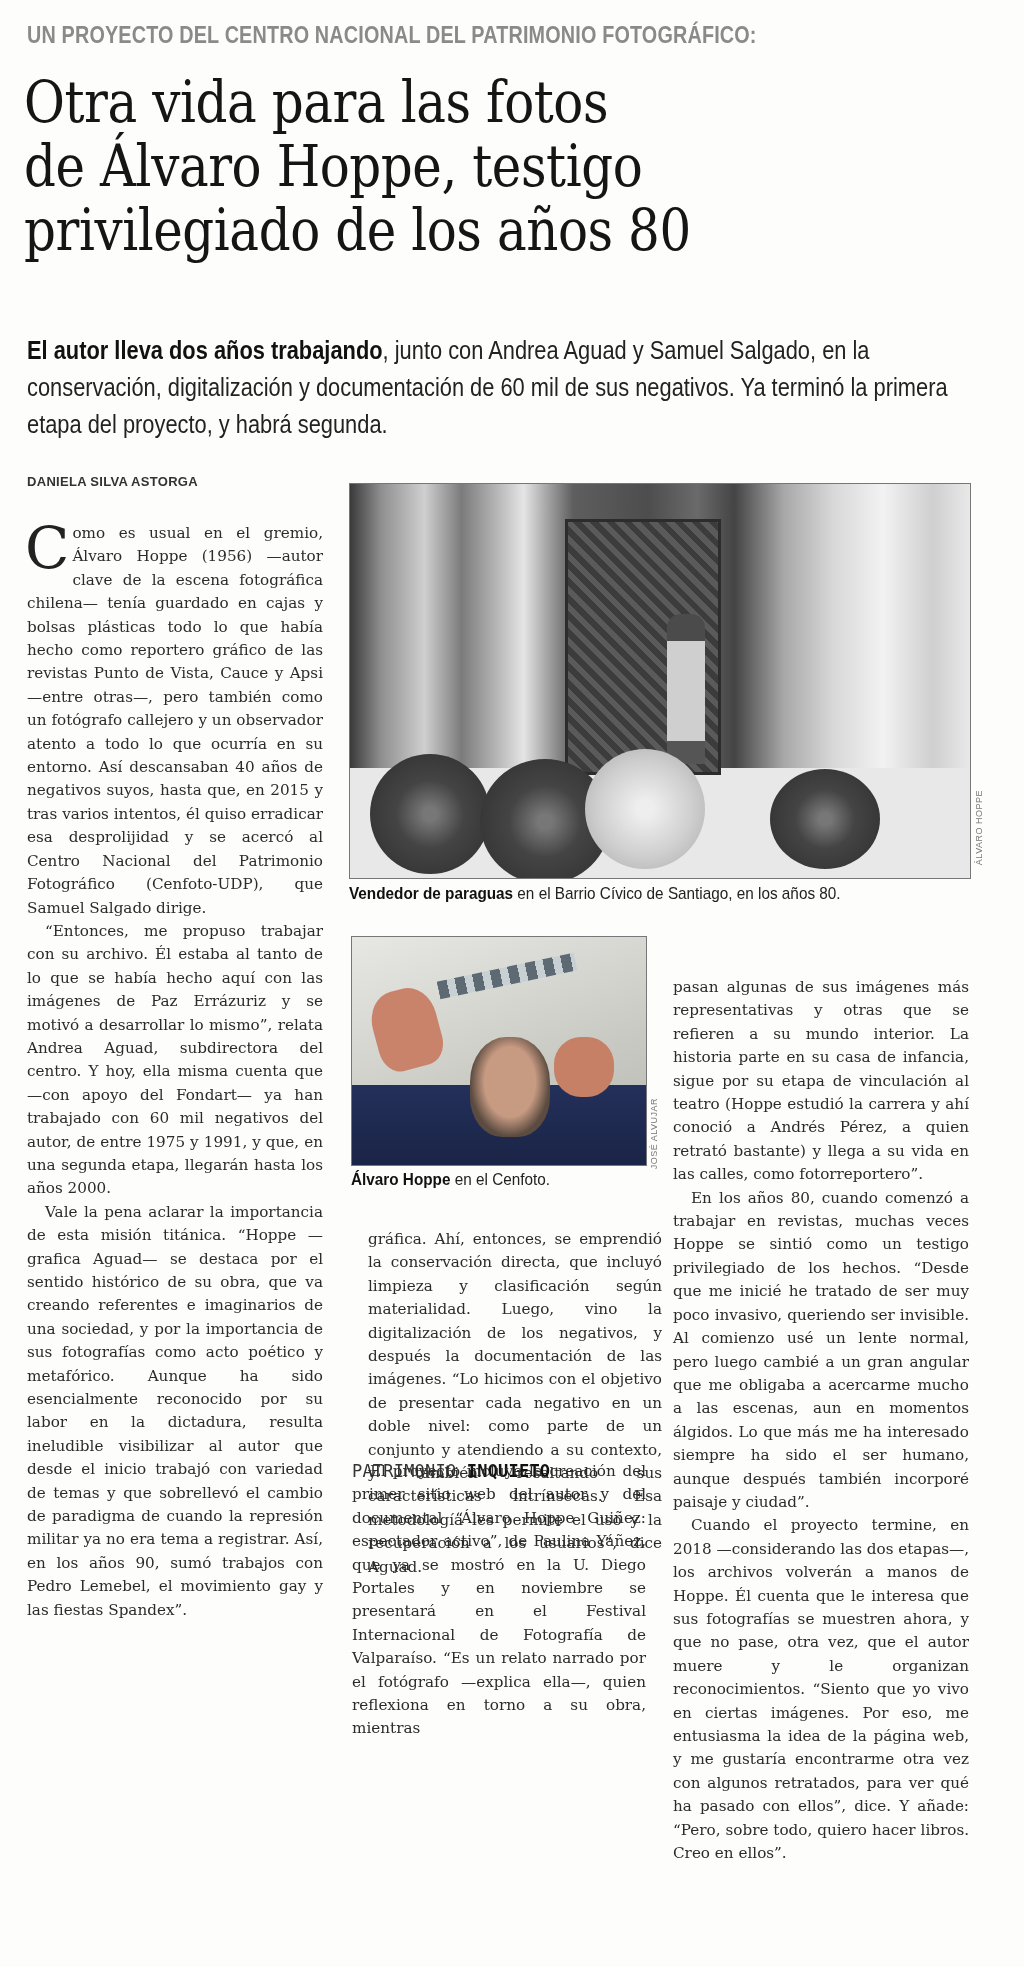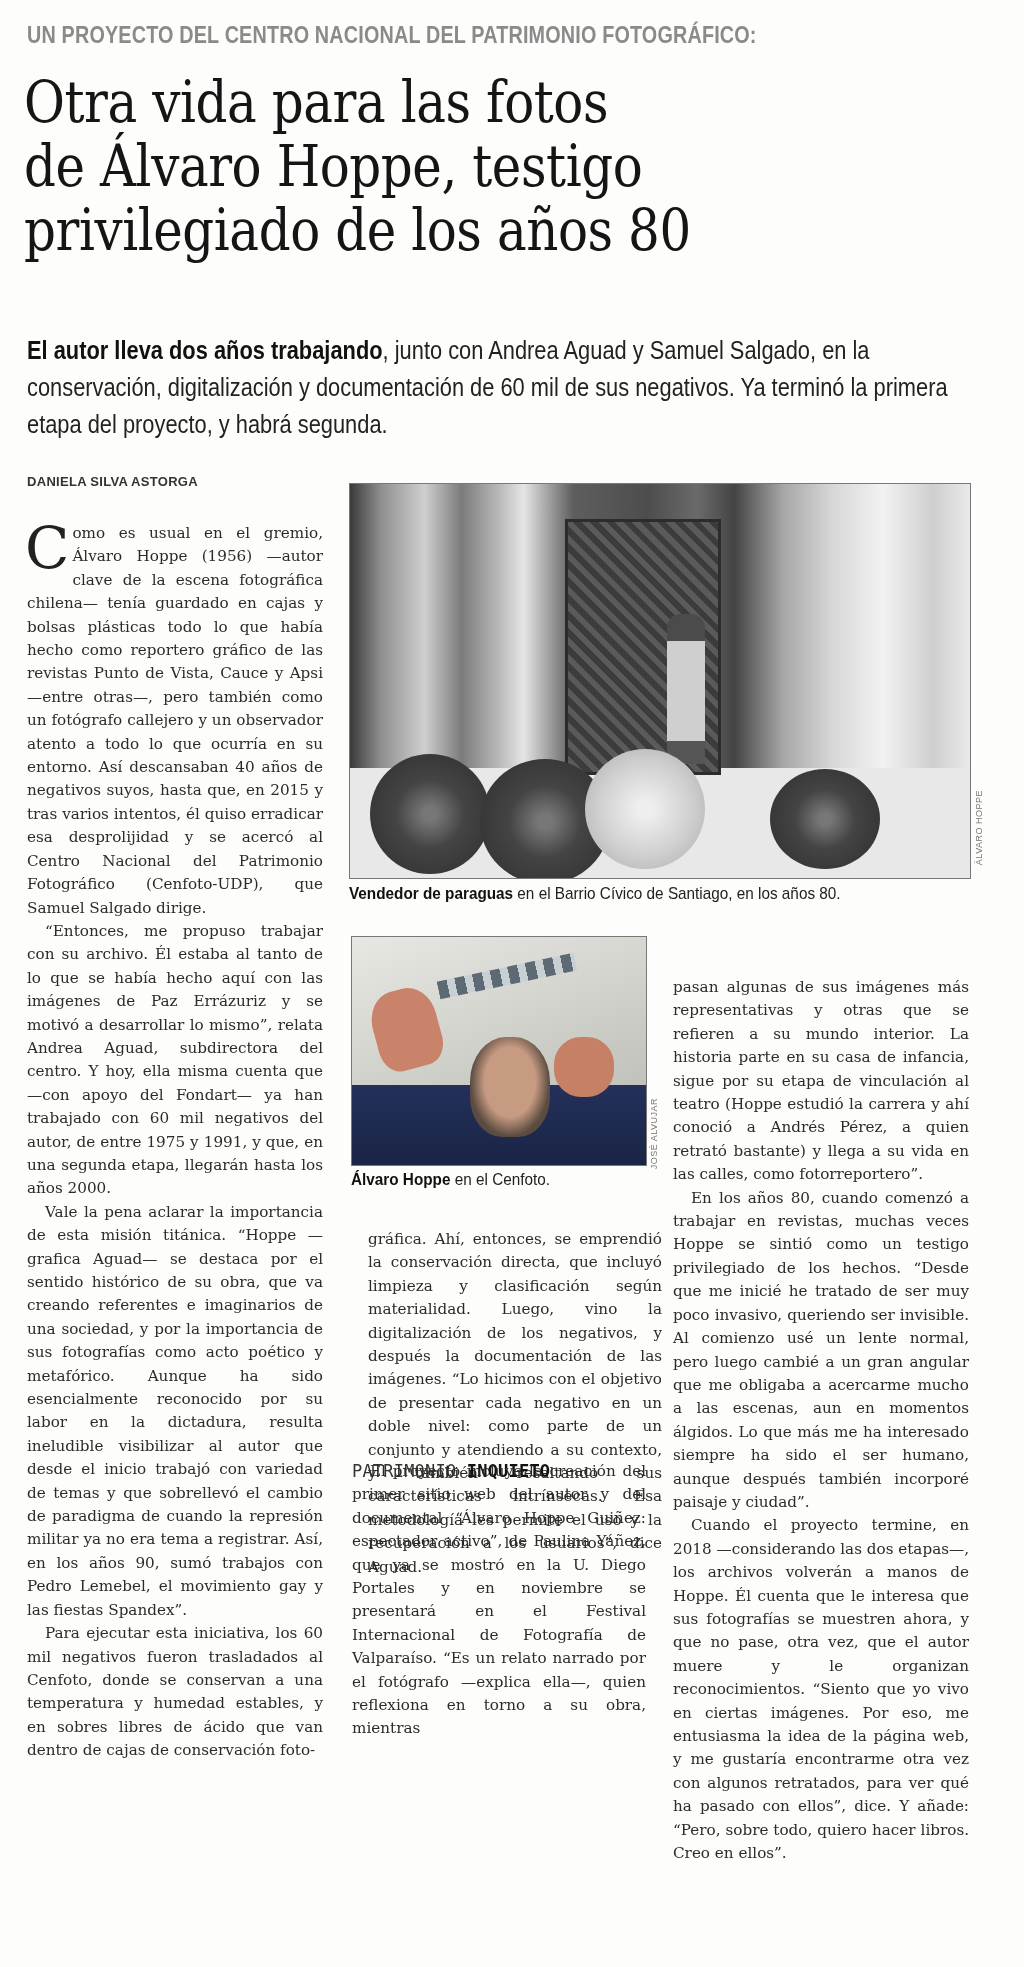--- a/index.html
+++ b/index.html
@@ -119,21 +119,20 @@
     <div class="hand1"></div>
     <div class="hand2"></div>
   </div>
   <div class="credit-v" style="left:649px;top:1098px;">JOSÉ ALVUJAR</div>
   <div class="caption" style="left:351px;top:1170px;"><b>Álvaro Hoppe</b><span> en el Cenfoto.</span></div>
 
   <div class="col col1">
     <p class="noind"><span class="dropcap">C</span><span>omo es usual en el gremio, Álvaro Hoppe (1956) —autor clave de la escena fotográfica chilena— tenía guardado en cajas y bolsas plásticas todo lo que había hecho como reportero gráfico de las revistas Punto de Vista, Cauce y Apsi —entre otras—, pero también como un fotógrafo callejero y un observador atento a todo lo que ocurría en su entorno. Así descansaban 40 años de negativos suyos, hasta que, en 2015 y tras varios intentos, él quiso erradicar esa desprolijidad y se acercó al Centro Nacional del Patrimonio Fotográfico (Cenfoto-UDP), que Samuel Salgado dirige.</span></p>
     <p>“Entonces, me propuso trabajar con su archivo. Él estaba al tanto de lo que se había hecho aquí con las imágenes de Paz Errázuriz y se motivó a desarrollar lo mismo”, relata Andrea Aguad, subdirectora del centro. Y hoy, ella misma cuenta que —con apoyo del Fondart— ya han trabajado con 60 mil negativos del autor, de entre 1975 y 1991, y que, en una segunda etapa, llegarán hasta los años 2000.</p>
     <p>Vale la pena aclarar la importancia de esta misión titánica. “Hoppe —grafica Aguad— se destaca por el sentido histórico de su obra, que va creando referentes e imaginarios de una sociedad, y por la importancia de sus fotografías como acto poético y metafórico. Aunque ha sido esencialmente reconocido por su labor en la dictadura, resulta ineludible visibilizar al autor que desde el inicio trabajó con variedad de temas y que sobrellevó el cambio de paradigma de cuando la represión militar ya no era tema a registrar. Así, en los años 90, sumó trabajos con Pedro Lemebel, el movimiento gay y las fiestas Spandex”.</p>
-    <p>Para ejecutar esta iniciativa, los 60 mil negativos fueron trasladados al Cenfoto, donde se conservan a una temperatura y humedad estables, y en sobres libres de ácido que van dentro de cajas de conservación foto-</p>
   </div>
 
   <div class="col col2a">
     <p class="noind">gráfica. Ahí, entonces, se emprendió la conservación directa, que incluyó limpieza y clasificación según materialidad. Luego, vino la digitalización de los negativos, y después la documentación de las imágenes. “Lo hicimos con el objetivo de presentar cada negativo en un doble nivel: como parte de un conjunto y atendiendo a su contexto, y también resaltando sus características intrínsecas. Esa metodología les permite el uso y la recuperación a los usuarios”, dice Aguad.</p>
   </div>
   <div class="subhead"><span>PATRIMONIO </span><b>INQUIETO</b></div>
   <div class="col col2b">
     <p>El proyecto incluye la creación del primer sitio web del autor y del documental “Álvaro Hoppe Guiñez: espectador activo”, de Paulina Yáñez, que ya se mostró en la U. Diego Portales y en noviembre se presentará en el Festival Internacional de Fotografía de Valparaíso. “Es un relato narrado por el fotógrafo —explica ella—, quien reflexiona en torno a su obra, mientras</p>
   </div>
 

